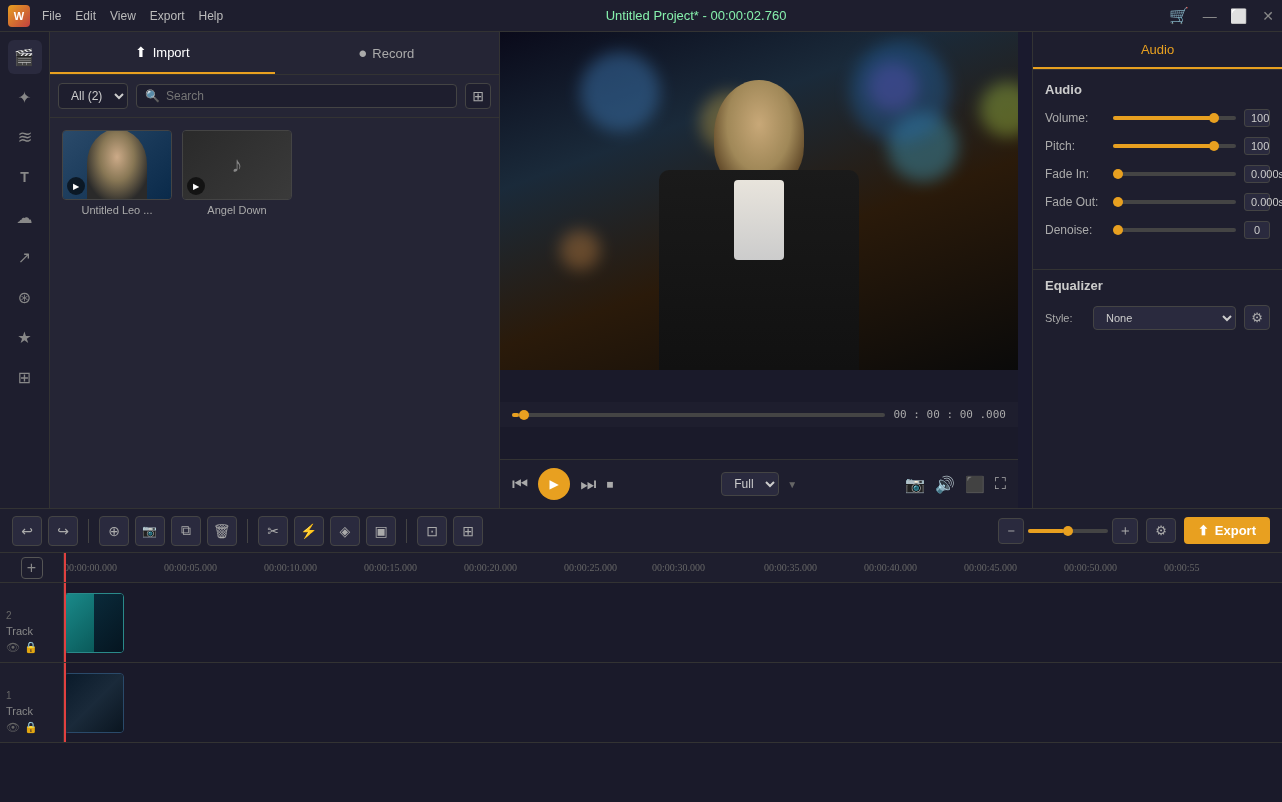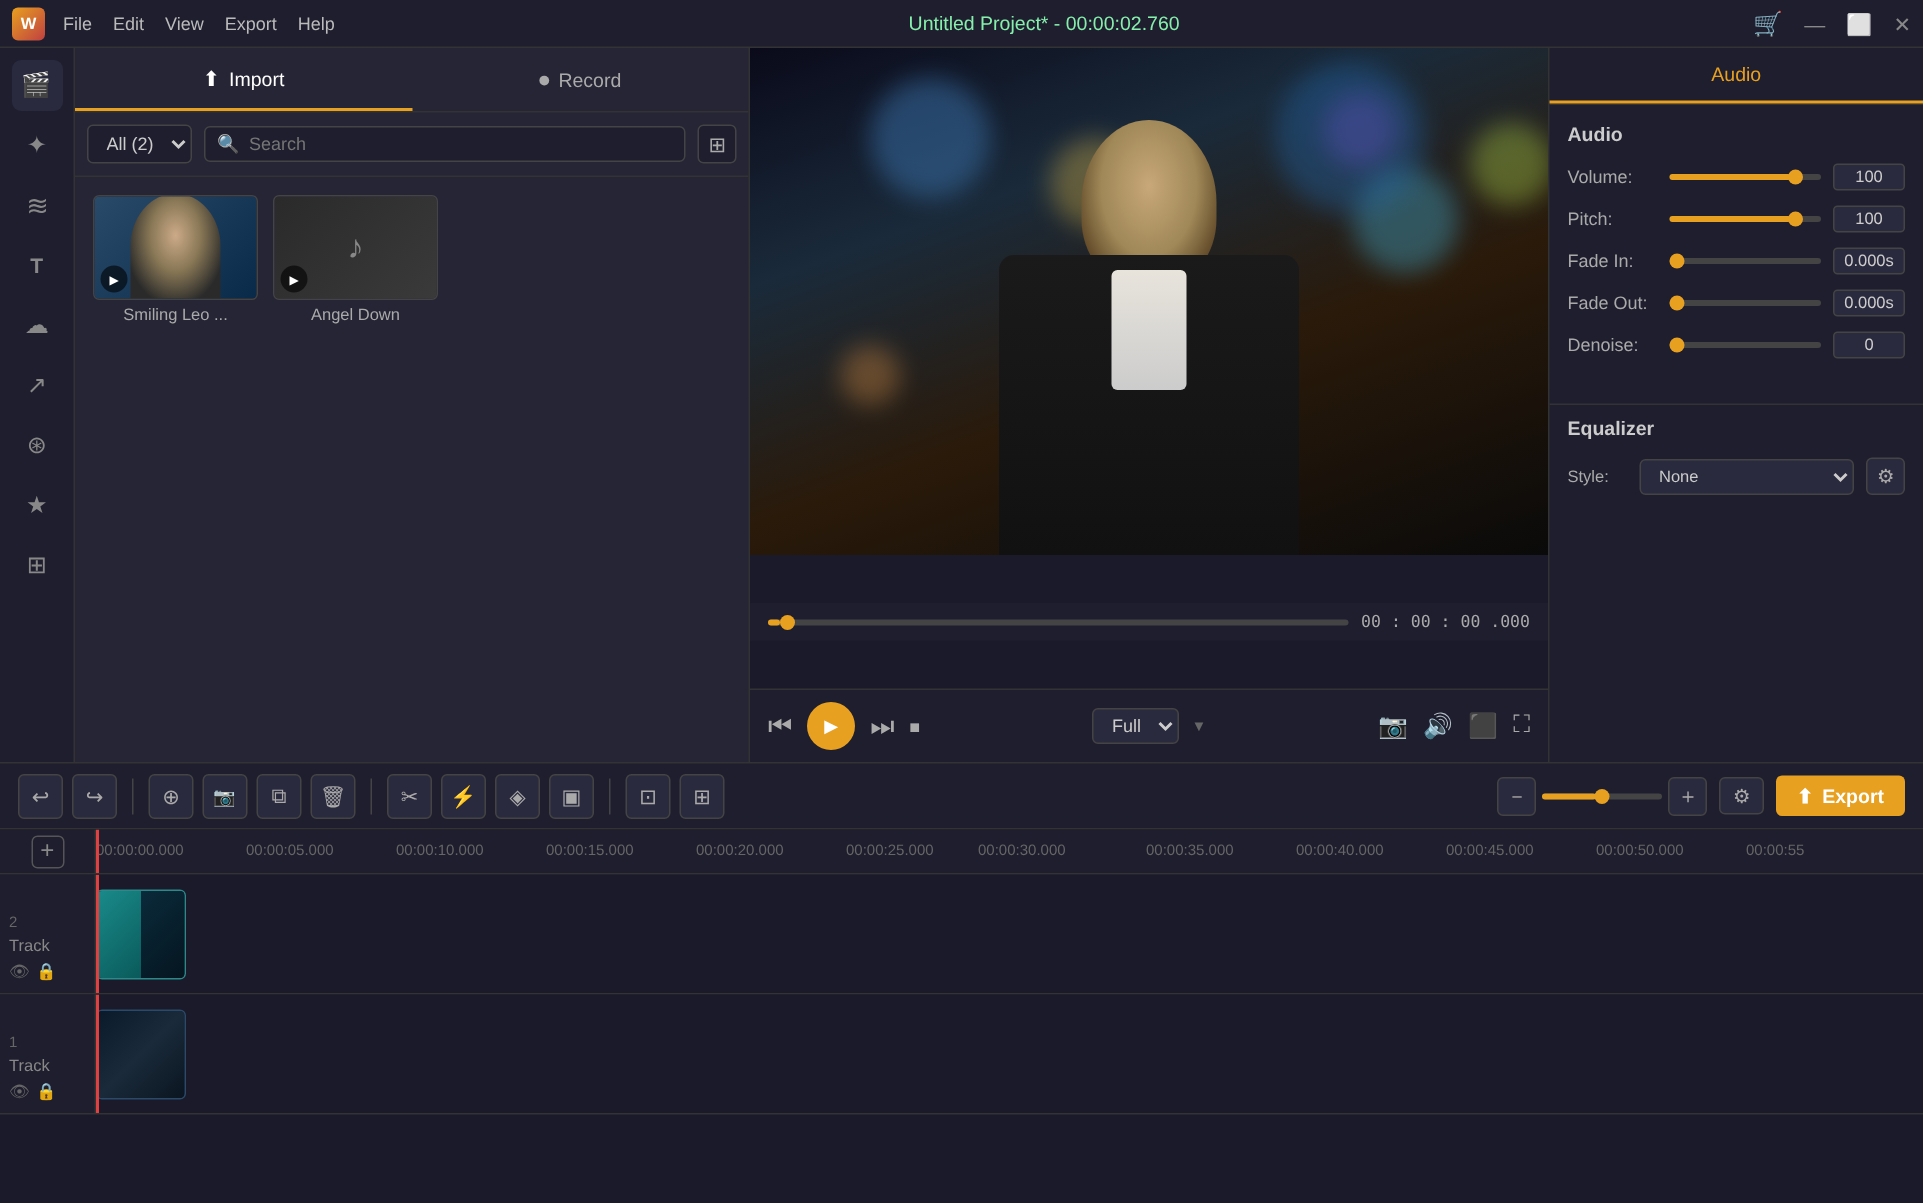--- a/index.html
+++ b/index.html
@@ -279,20 +279,21 @@
     .ctrl-btn-sm { color: #aaa; cursor: pointer; font-size: 16px; }
 
     
     .right-panel {
       width: 250px;
       background: #1e1e2e;
       border-left: 1px solid #333;
       display: flex;
       flex-direction: column;
       flex-shrink: 0;
+      margin-left: 14px;
     }
     .right-panel-tabs {
       display: flex;
       border-bottom: 1px solid #333;
     }
     .right-panel-tab {
       flex: 1; text-align: center; padding: 10px 0;
       cursor: pointer; color: #888; font-size: 13px;
     }
     .right-panel-tab.active { color: #e8a020; border-bottom: 2px solid #e8a020; }
@@ -331,21 +332,21 @@
       top: -3px;
     }
     .param-value {
       background: #2a2a3e;
       border: 1px solid #444;
       color: #ccc;
       padding: 2px 6px;
       border-radius: 3px;
       font-size: 11px;
       text-align: center;
-      width: 48px;
+      width: 26px;
     }
 
     .divider { height: 1px; background: #333; margin: 8px 0; }
 
     .equalizer-section { padding: 0 12px 12px; }
     .eq-row {
       display: flex; align-items: center; gap: 8px; margin-top: 8px;
     }
     .eq-label { color: #aaa; font-size: 11px; width: 40px; }
     .style-select {
@@ -443,21 +444,21 @@
       border: 1px solid #555; border-radius: 4px;
       display: flex; align-items: center; justify-content: center;
       color: #888; cursor: pointer; font-size: 16px;
     }
     .ruler-marks {
       flex: 1; position: relative; overflow: hidden; height: 100%;
       display: flex; align-items: center;
     }
     .ruler-mark {
       position: absolute; font-size: 10px; color: #666;
-      font-family: Liberation Sans, sans-serif;
+      font-family: Liberation Serif, serif;
     }
     .playhead {
       position: absolute; top: 0; left: 0; width: 2px; height: 100%;
       background: #e04040; z-index: 10;
     }
 
     .timeline-tracks {
       flex: 1;
       overflow-y: auto;
       overflow-x: auto;
@@ -576,21 +577,21 @@
     <div class="media-grid">
       <div class="media-item">
         <div class="media-thumb">
           <div class="media-thumb-video" style="background: linear-gradient(135deg, #2a4a6a 0%, #1a3a5a 50%, #0a2a4a 100%);">
             <div style="position:absolute; inset:0; display:flex; align-items:center; justify-content:center;">
               <div style="width:60px; height:70px; background: radial-gradient(ellipse at 50% 40%, #ccaa88 0%, #887755 40%, #2a2a2a 80%); border-radius:50% 50% 0 0; position:absolute; bottom:0;"></div>
             </div>
           </div>
           <div class="play-indicator">▶</div>
         </div>
-        <span class="media-name">Smiling Leo ...</span>
+        <span class="media-name">Untitled Leo ...</span>
       </div>
       <div class="media-item">
         <div class="media-thumb">
           <div class="media-thumb-audio">♪</div>
           <div class="play-indicator">▶</div>
         </div>
         <span class="media-name">Angel Down</span>
       </div>
     </div>
   </div>

